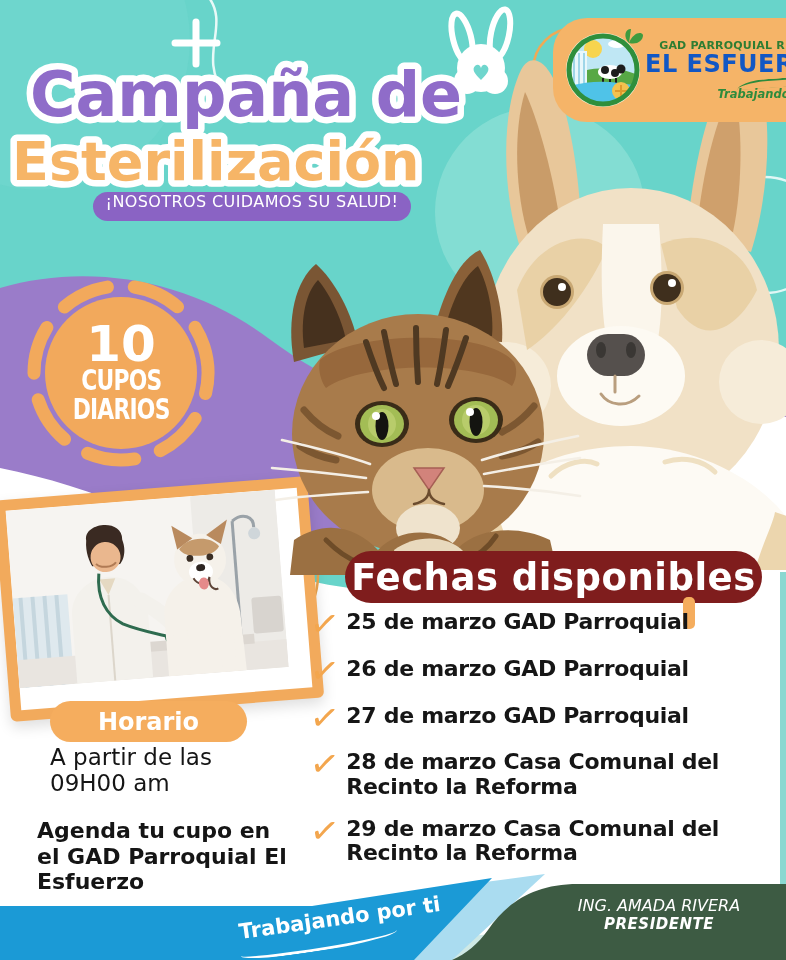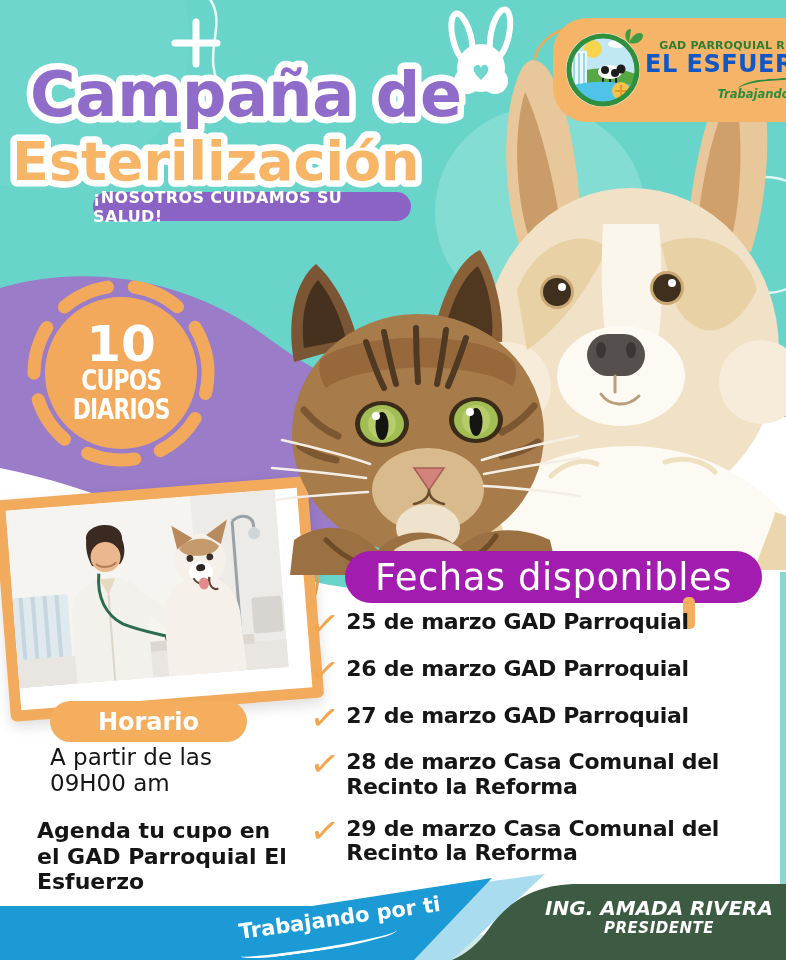--- a/index.html
+++ b/index.html
@@ -10,21 +10,21 @@
   .abs{position:absolute;}
   svg{display:block;}
 
   
   .title-svg{left:0;top:0;width:560px;height:210px;z-index:6;}
   .title-svg text{font-family:"DejaVu Sans", sans-serif;font-weight:bold;
     paint-order:stroke fill;stroke:#ffffff;stroke-linejoin:round;}
 
   
   .tagline{left:93px;top:192px;width:318px;height:29px;background:#8a63c4;border-radius:16px;
-    color:#fff;font-size:16px;font-weight:bold;letter-spacing:.4px;display:flex;align-items:center;
+    color:#fff;font-size:16px;font-weight:normal;letter-spacing:.4px;display:flex;
     justify-content:center;z-index:6;}
 
   
   .logo-card{left:553px;top:18px;width:233px;height:104px;background:#f5b468;
     border-radius:34px 0 0 34px;display:flex;align-items:center;z-index:7;}
   .logo-circle{margin-left:10px;flex:0 0 auto;}
   .logo-text{flex:1;display:flex;flex-direction:column;align-items:center;padding-right:6px;}
   .org-type{color:#2e7d32;font-size:11px;font-weight:bold;letter-spacing:.2px;white-space:nowrap;}
   .org-name{color:#1257c4;font-size:24px;font-weight:bold;letter-spacing:.5px;line-height:1.05;white-space:nowrap;}
   .slogan-row{align-self:flex-end;margin-right:4px;display:flex;flex-direction:column;align-items:flex-end;}
@@ -40,43 +40,43 @@
 
   
   .photo{left:2px;top:488px;width:292px;height:200px;border:11px solid #f2aa5c;border-radius:6px;
     background:#fff;transform:rotate(-4.5deg);box-shadow:0 6px 14px rgba(0,0,0,.13);z-index:2;overflow:hidden;}
 
   .dog{left:455px;top:46px;z-index:3;}
   .cat{left:266px;top:240px;z-index:4;}
   .bunny{left:438px;top:6px;z-index:2;}
 
   
-  .dates-banner{left:345px;top:551px;width:417px;height:52px;background:#a21caf;border-radius:34px;
-    display:flex;align-items:center;justify-content:center;color:#fff;font-size:37px;font-weight:normal;
+  .dates-banner{left:345px;top:551px;width:417px;height:52px;background:#7f1d1d;border-radius:34px;
+    display:flex;align-items:center;justify-content:center;color:#fff;font-size:37px;font-weight:bold;
     letter-spacing:.5px;z-index:5;}
   .banner-tail{position:absolute;left:338px;bottom:-26px;width:12px;height:32px;background:#f5ad5e;border-radius:5px;}
   .dates-list{left:310px;top:610px;width:470px;z-index:5;}
   .date-item{display:flex;align-items:flex-start;margin-bottom:17px;}
   .check{color:#f3a64e;font-size:35px;font-weight:bold;line-height:.85;margin-right:7px;transform:rotate(8deg);flex:0 0 auto;}
   .date-text{color:#161616;font-size:22px;font-weight:bold;line-height:1.12;letter-spacing:-.3px;}
 
   
   .horario{left:50px;top:701px;width:197px;height:41px;background:#f5ad5e;border-radius:22px;
     display:flex;align-items:center;justify-content:center;color:#fff;font-size:24px;font-weight:bold;z-index:5;}
   .time{left:50px;top:744px;width:250px;color:#151515;font-size:23px;font-weight:normal;line-height:1.15;z-index:5;}
   .booking{left:37px;top:818px;width:252px;color:#151515;font-size:22px;font-weight:bold;line-height:1.16;z-index:5;}
 
   
   .footer-svg{left:0;top:860px;width:786px;height:100px;z-index:8;}
   .admin{left:16px;top:920px;color:#fff;font-size:19px;font-weight:bold;z-index:9;}
   .ribbon-slogan{left:238px;top:906px;color:#fff;font-size:21px;font-weight:bold;transform:rotate(-8deg);z-index:9;}
   .ribbon-swoosh{left:240px;top:938px;width:158px;height:10px;border-bottom:3px solid #fff;
     border-radius:0 0 100% 60%/0 0 16px 9px;transform:rotate(-8deg);z-index:9;}
   .president{left:540px;top:898px;width:238px;text-align:center;color:#fff;font-style:italic;z-index:9;}
-  .p-name{font-size:20px;font-weight:bold;line-height:1.05;}
+  .p-name{font-size:16px;font-weight:normal;line-height:1.05;}
   .p-title{font-size:15px;font-weight:bold;letter-spacing:.5px;}
 </style>
 </head>
 <body>
 
 <div class="poster">
 
   <svg class="abs" style="left:0;top:0;z-index:0;" width="786" height="960" viewBox="0 0 786 960">
     <rect x="0" y="0" width="786" height="960" fill="#68d4ca"></rect>
     <circle cx="40" cy="40" r="150" fill="#74d8cf" opacity=".5"></circle>

